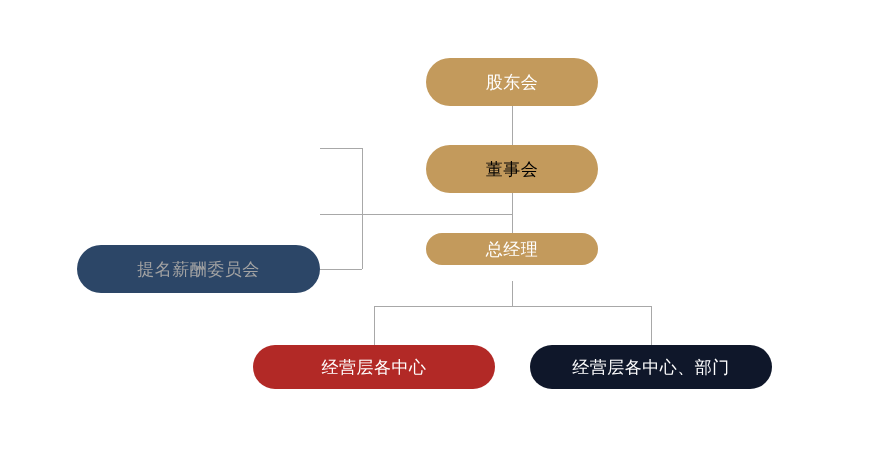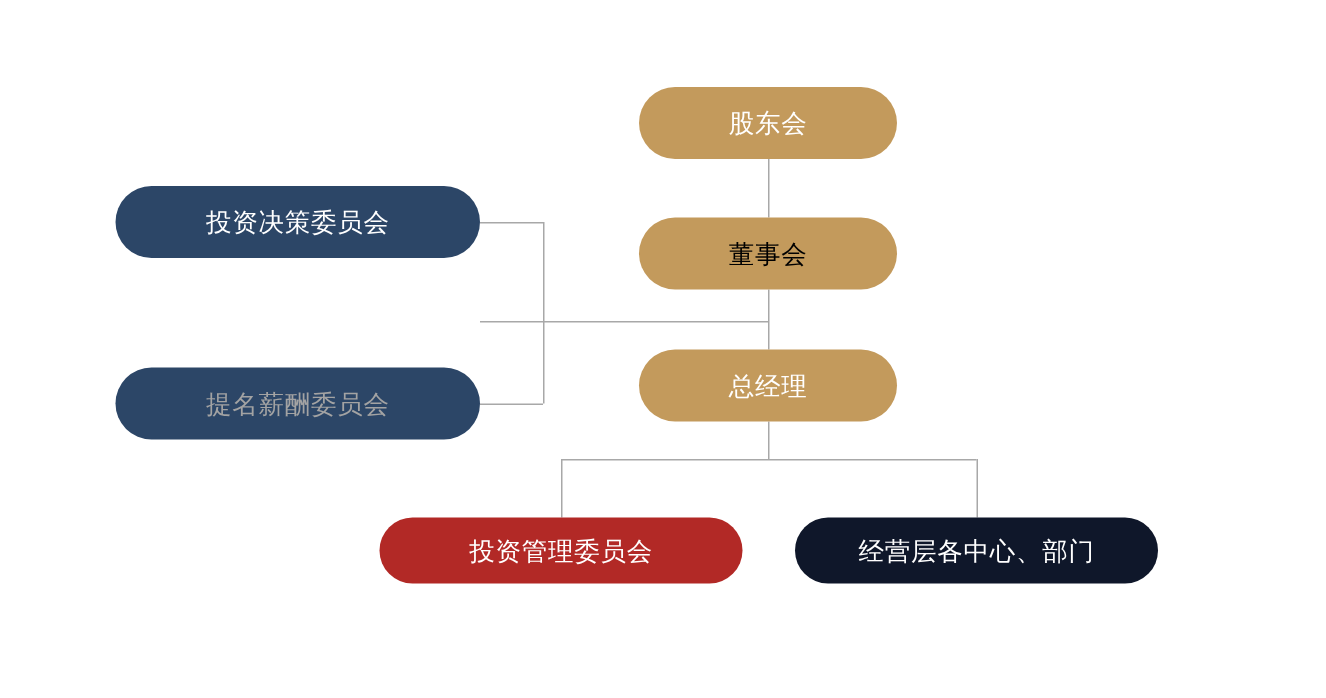--- a/index.html
+++ b/index.html
@@ -77,30 +77,27 @@
       <div class="connector connector-v" style="left: 651px; top: 306px; height: 39px; background: rgb(168, 168, 168);"></div>
     </div>
 
   <div id="node-layer">
       <div class="node node-gold" style="left: 426px; top: 58px; width: 172px; height: 48px; background: rgb(195, 154, 92); color: rgb(255, 255, 255);">
         <span>股东会</span>
       </div>
       <div class="node node-gold" style="left: 426px; top: 145px; width: 172px; height: 48px; background: rgb(195, 154, 92); color: #000000;">
         <span>董事会</span>
       </div>
-      <div class="node node-gold" style="left: 426px; top: 233px; width: 172px; height: 48px; background: rgb(195, 154, 92); color: rgb(255, 255, 255);">
+      <div class="node node-gold" style="left: 426px; top: 233px; width: 172px; height: 32px; background: rgb(195, 154, 92); color: rgb(255, 255, 255);">
         <span>总经理</span>
-      </div>
-      <div class="node node-navy" style="left: 77px; top: 124px; width: 243px; height: 48px; background: rgb(44, 70, 103); color: rgb(255, 255, 255);">
-        <span>投资决策委员会</span>
       </div>
       <div class="node node-navy" style="left: 77px; top: 245px; width: 243px; height: 48px; background: rgb(44, 70, 103); color: #a3a3a3;">
         <span>提名薪酬委员会</span>
       </div>
       <div class="node node-red" style="left: 253px; top: 345px; width: 242px; height: 44px; background: rgb(178, 41, 38); color: rgb(255, 255, 255);">
-        <span>投资管理委员会</span>
+        <span>经营层各中心</span>
       </div>
       <div class="node node-red" style="left: 530px; top: 345px; width: 242px; height: 44px; background: #0f172a; color: rgb(255, 255, 255);">
         <span>经营层各中心、部门</span>
       </div>
     </div>
 
 </div>
 
 </body></html>

